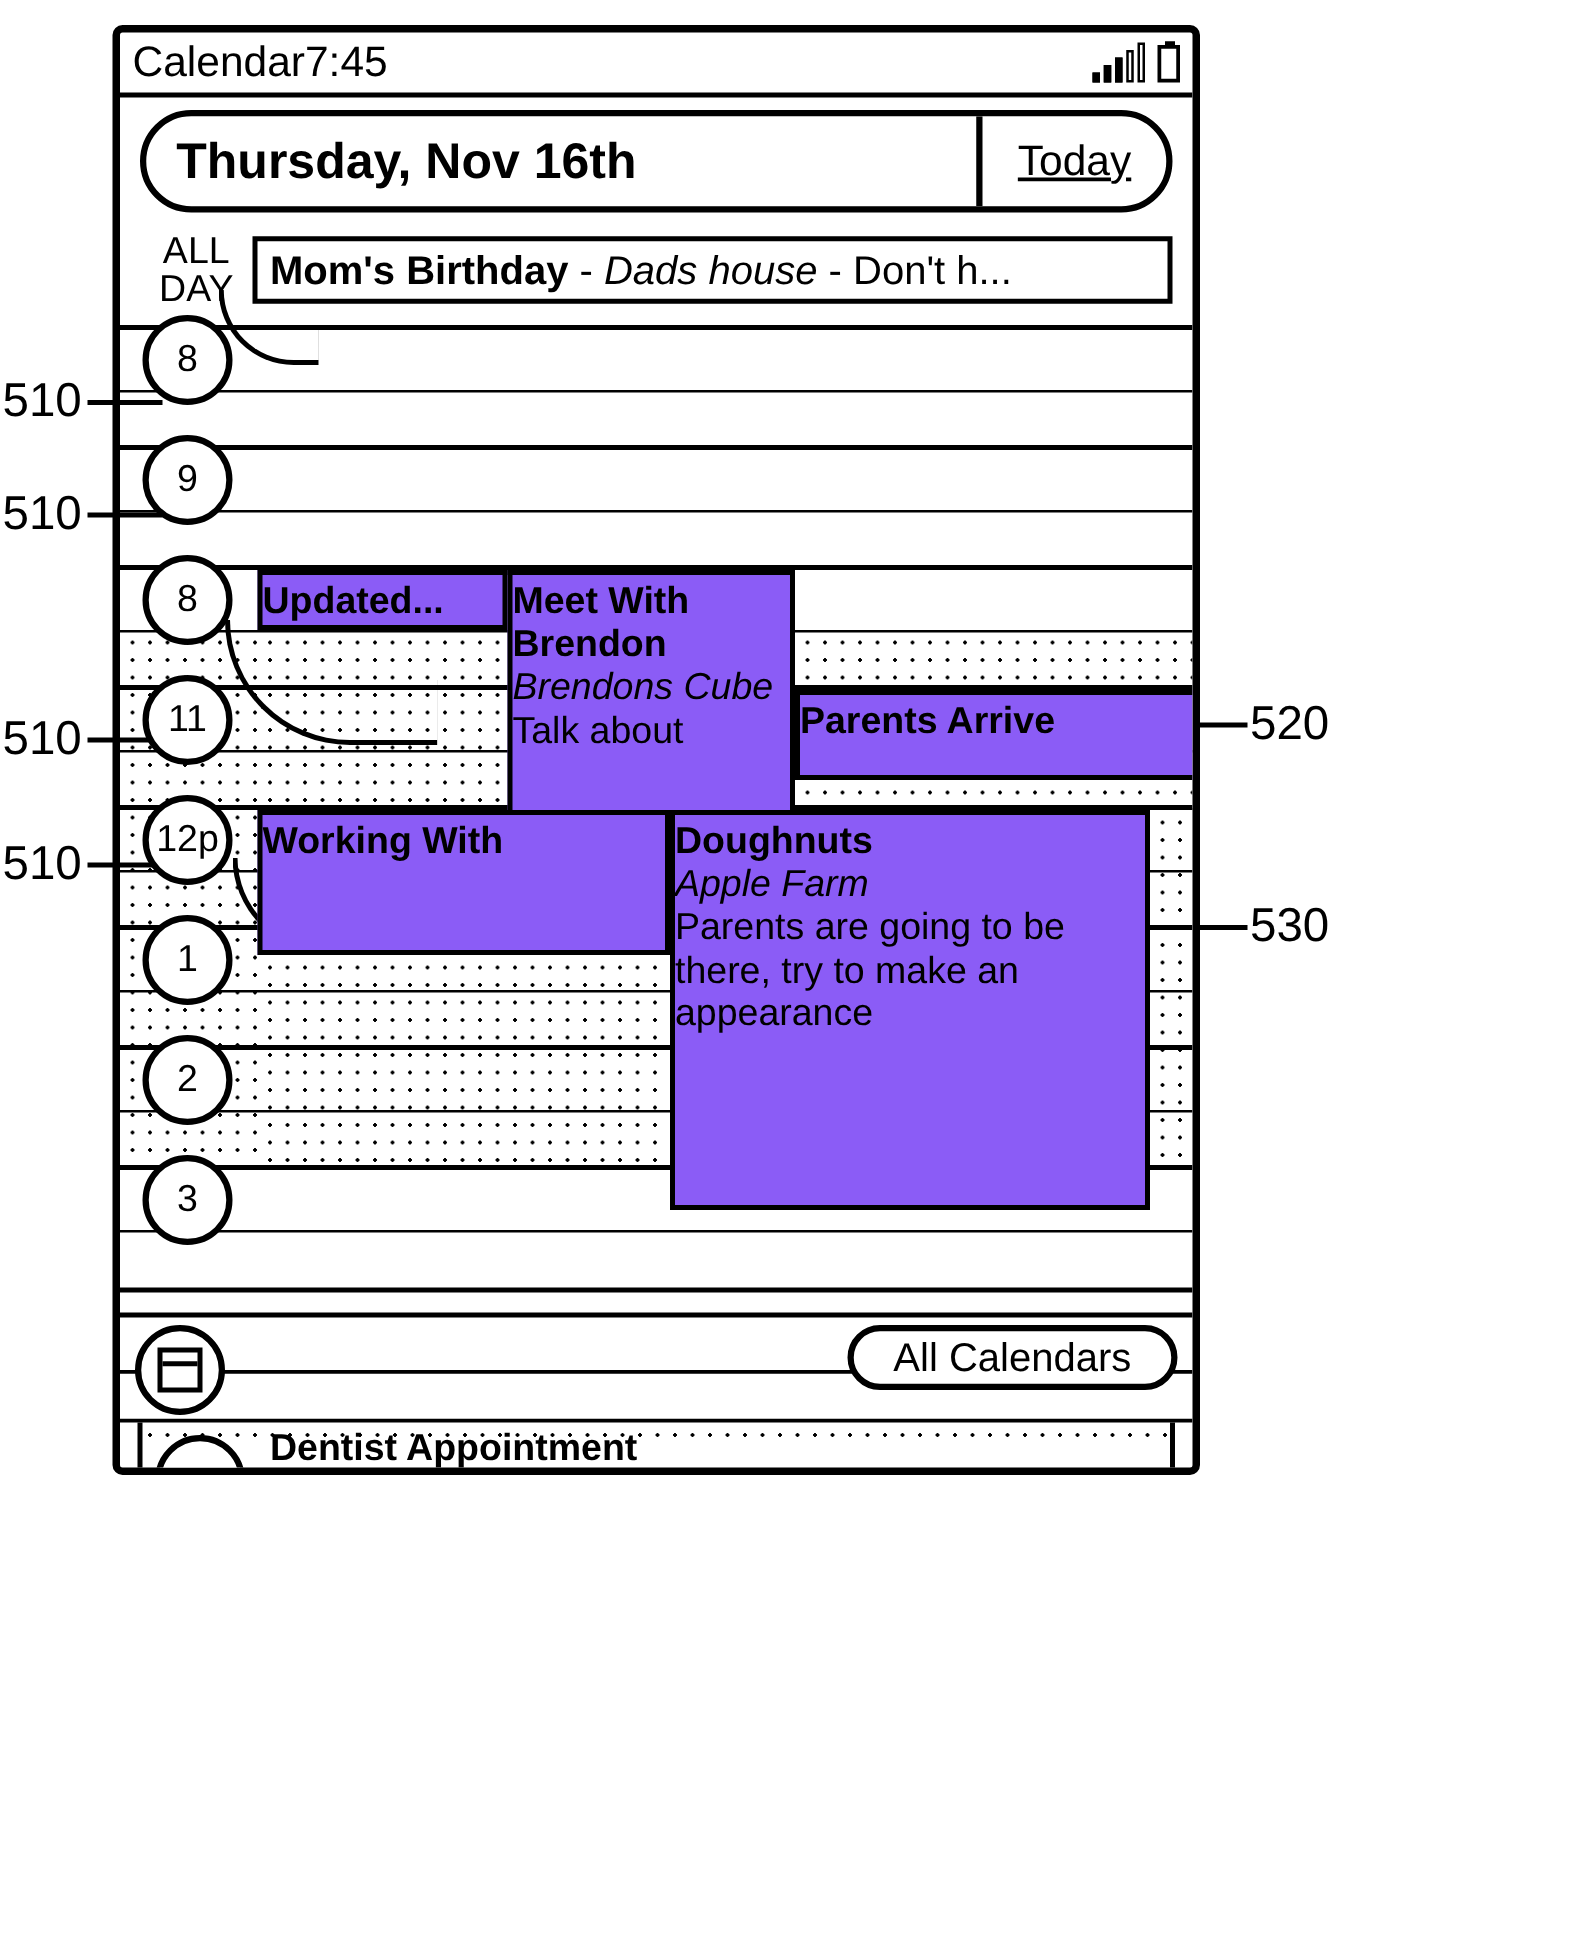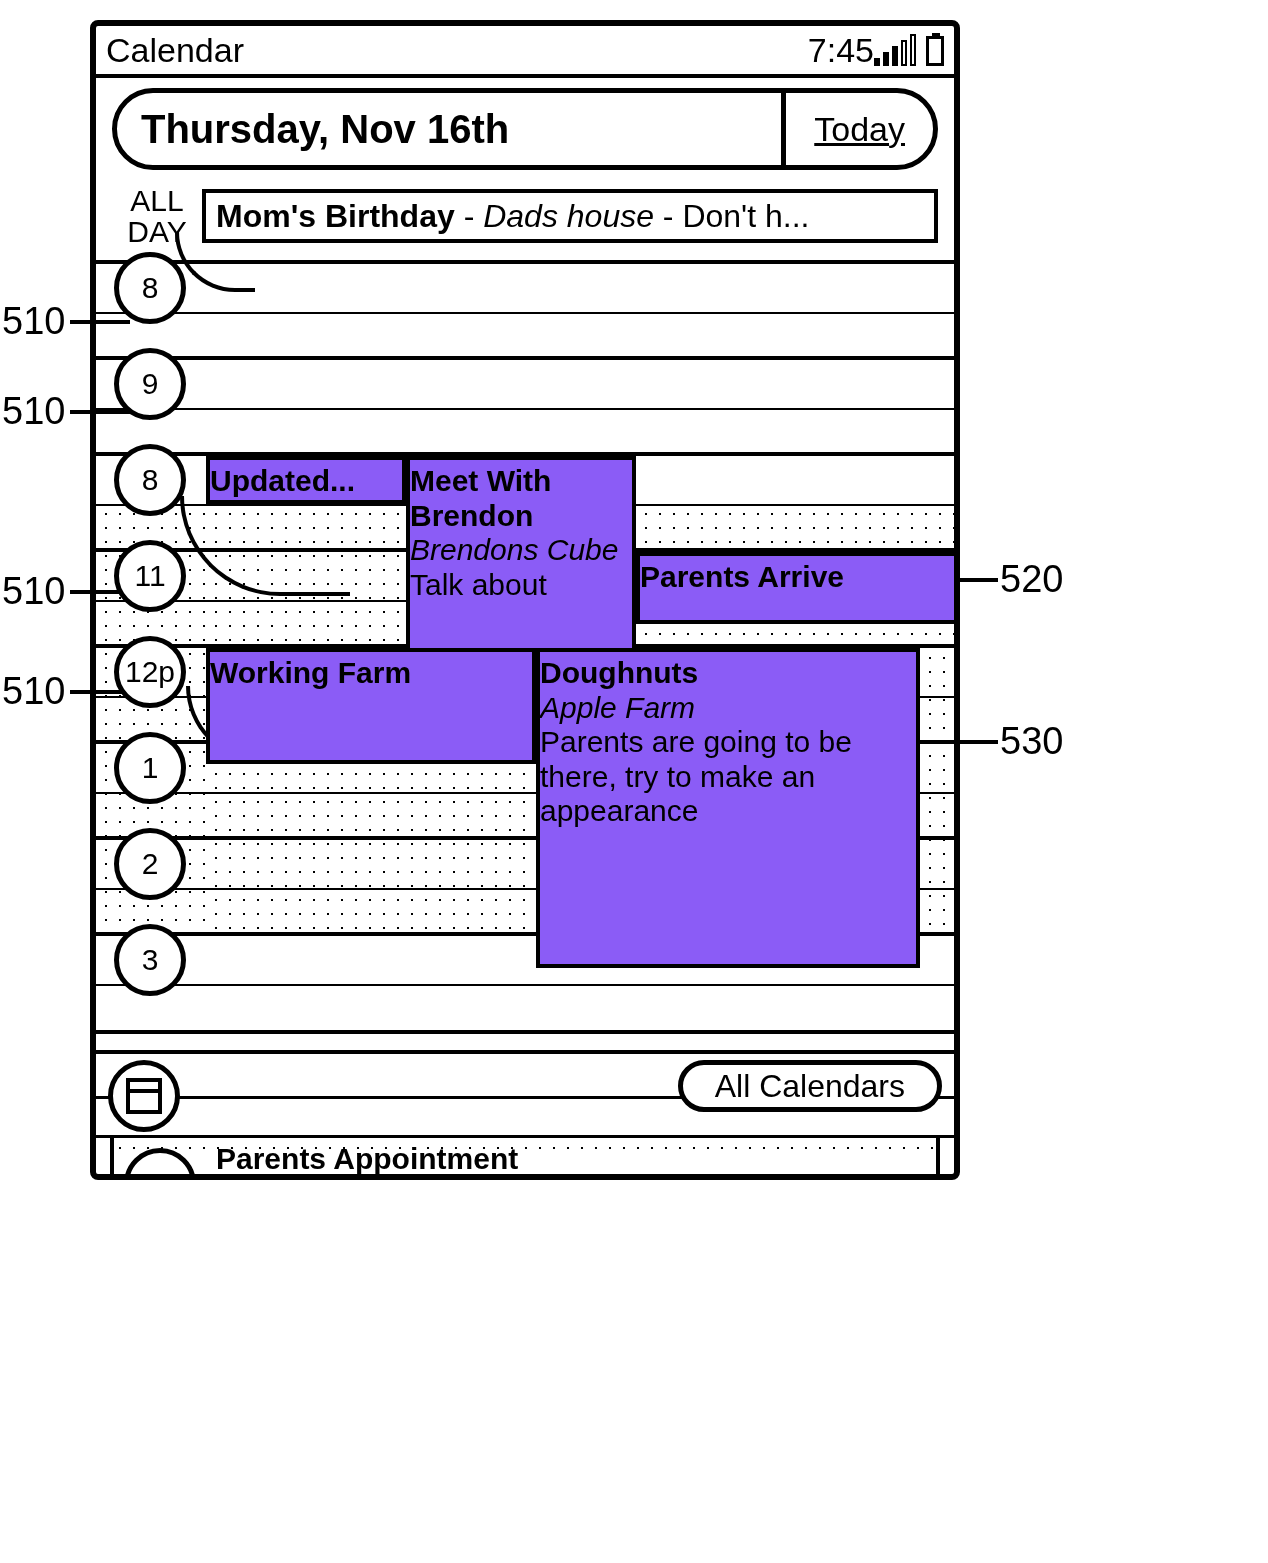--- a/index.html
+++ b/index.html
@@ -28,21 +28,21 @@
   
   .status {
     height: 52px;
     display: flex;
     align-items: center;
     padding: 0 10px;
     font-size: 34px;
     border-bottom: 4px solid #000;
   }
   .status-title { flex: 0 0 auto; }
-  .status-time { flex: 1; text-align: right; }
+  .status-time { flex: 1; text-align: left; }
   .status-icons { flex: 0 0 auto; display: flex; align-items: flex-end; gap: 10px; }
   .signal { display: flex; align-items: flex-end; gap: 3px; }
   .signal span { width: 6px; background: #fff; border: 2px solid #000; display: inline-block; }
   .signal span.fill { background: #000; }
   .battery { width: 18px; height: 30px; border: 3px solid #000; position: relative; }
   .battery:before { content: ""; position: absolute; top: -6px; left: 3px; width: 8px; height: 4px; background: #000; }
 
   
   .date-pill {
     margin: 10px 16px 0 16px;
@@ -341,21 +341,21 @@
       <div class="title">Meet With Brendon</div>
       <div class="loc">Brendons Cube</div>
       <div>Talk about</div>
     </div>
 
     <div class="event" style="left:540px; top:288px; right:0; height:72px; border-right:none;">
       <div class="title">Parents Arrive</div>
     </div>
 
     <div class="event" style="left:110px; top:384px; width:330px; height:116px;">
-      <div class="title">Working Farm</div>
+      <div class="title">Working With</div>
     </div>
 
     <div class="event" style="left:440px; top:384px; right:34px; height:320px;">
       <div class="title">Doughnuts</div>
       <div class="loc">Apple Farm</div>
       <div>Parents are going to be there, try to make an appearance</div>
     </div>
 
     <div class="hour-bubble" style="top:-12px">
         <span>8</span>
@@ -388,21 +388,21 @@
       <div class="mid-line"></div>
       <div class="cal-btn">
         <div class="cal-btn-inner"></div>
       </div>
       <div class="allcal-btn">All Calendars</div>
     </div>
     <div class="footer-row2">
       <div class="footer-row2-inner"></div>
       <div class="dotzone dotted"></div>
       <div class="partial-circle"></div>
-      <div class="footer-row2-label">Parents Appointment</div>
+      <div class="footer-row2-label">Dentist Appointment</div>
     </div>
   </div>
 
 </div>
 
 <div class="ann" style="left:2px; top:300px;">510</div>
 <div class="lead" style="left:70px; top:320px; width:60px;"></div>
 <div class="ann" style="left:2px; top:390px;">510</div>
 <div class="lead" style="left:70px; top:410px; width:60px;"></div>
 <div class="ann" style="left:2px; top:570px;">510</div>

